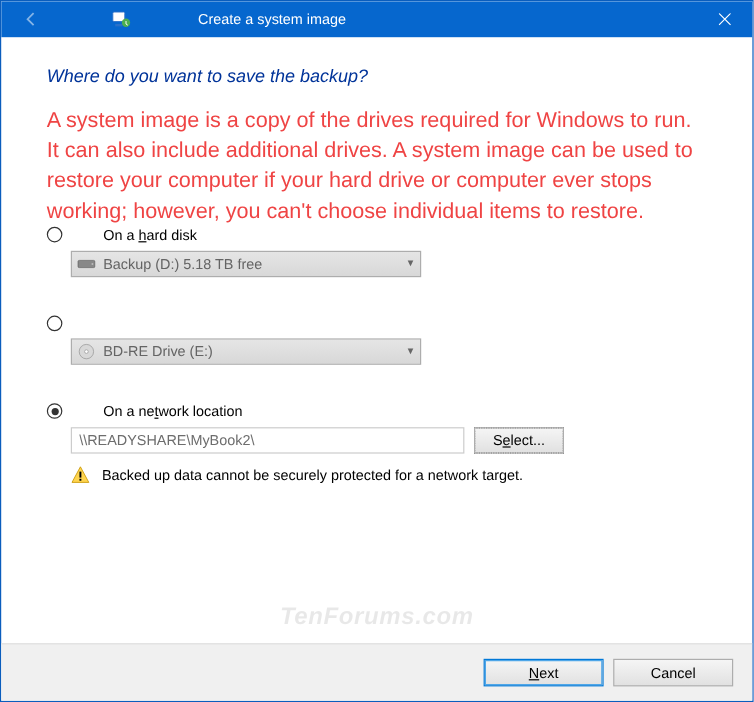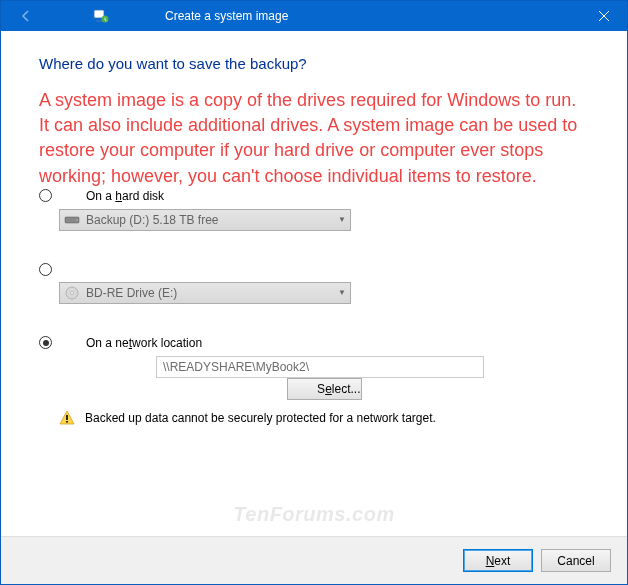--- a/index.html
+++ b/index.html
@@ -44,20 +44,21 @@
       cursor: pointer;
     }
     .content {
       padding: 24px 38px 0 38px;
     }
     .heading {
       color: #003399;
       font-size: 15px;
       font-weight: 400;
       margin-bottom: 16px;
+      font-style: italic;
     }
     .description {
       color: #ef4444;
       font-size: 18px;
       line-height: 1.4;
     }
     .option-group {
       margin-bottom: 32px;
     }
     .radio-row {
@@ -101,21 +102,20 @@
     }
     .dropdown .dd-text { font-size: 12px; flex: 1; }
     .dropdown .dd-chevron {
       font-size: 8px;
       color: #666;
     }
     .network-row {
       display: flex;
       align-items: center;
       margin-left: 20px;
-      flex-direction: column;
     }
     .network-input {
       width: 328px;
       height: 22px;
       border: 1px solid #ccc;
       background: #fff;
       padding: 0 6px;
       color: #6d6d6d;
       font-size: 12px;
       margin-right: 8px;
@@ -124,21 +124,20 @@
     .select-btn {
       width: 75px;
       height: 22px;
       background: linear-gradient(#f5f5f5, #e1e1e1);
       border: 1px dotted #555;
       outline: 1px solid #adadad;
       outline-offset: -1px;
       font-size: 12px;
       cursor: pointer;
       font-family: inherit;
-      text-align: right;
     }
     .select-btn .mnemonic { text-decoration: underline; }
     .warning-row {
       display: flex;
       align-items: center;
       margin-left: 20px;
       margin-top: 10px;
       font-size: 12px;
     }
     .warning-icon {
@@ -151,21 +150,21 @@
       height: 48px;
       background: #f0f0f0;
       border-top: 1px solid #dfdfdf;
       display: flex;
       align-items: center;
       justify-content: flex-end;
       padding-right: 16px;
       gap: 8px;
     }
     .footer-btn {
-      width: 70px;
+      width: 100px;
       height: 23px;
       font-size: 12px;
       font-family: inherit;
       background: linear-gradient(#f5f5f5, #e1e1e1);
       border: 1px solid #adadad;
       cursor: pointer;
     }
     .footer-btn.primary {
       border: 1px solid #0078d7;
       box-shadow: inset 0 0 0 1px #4ea6e8;

